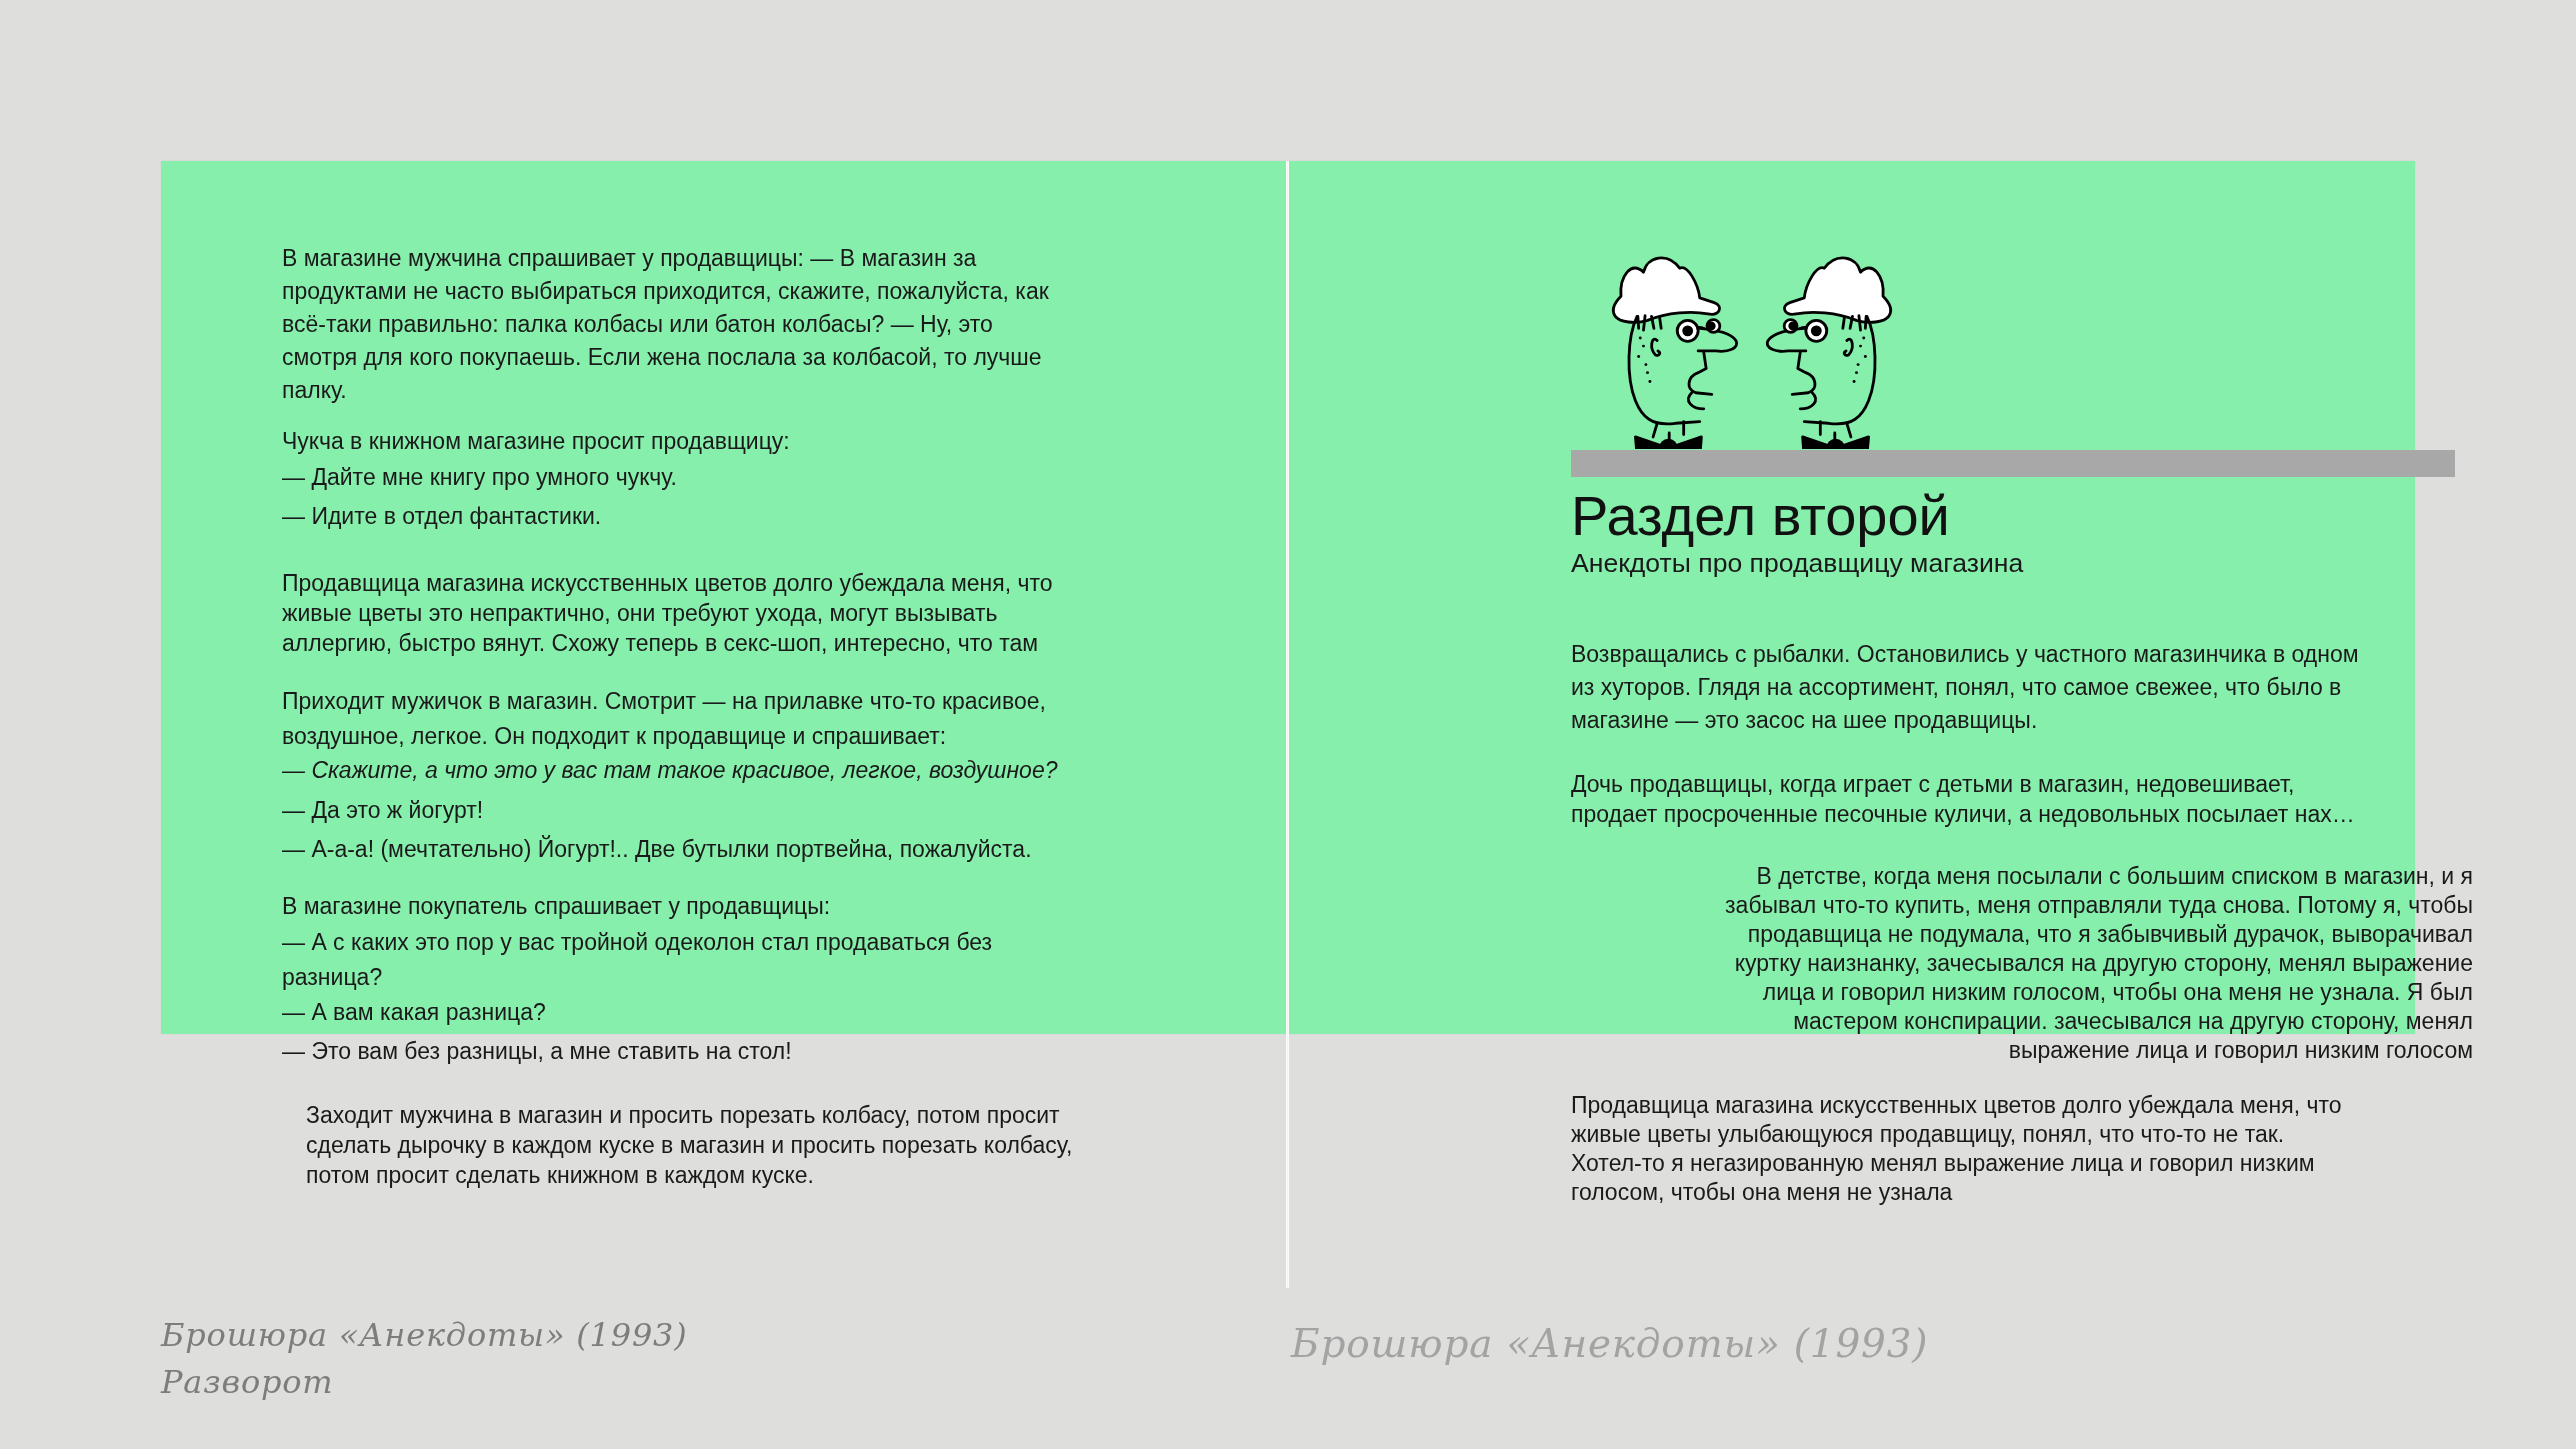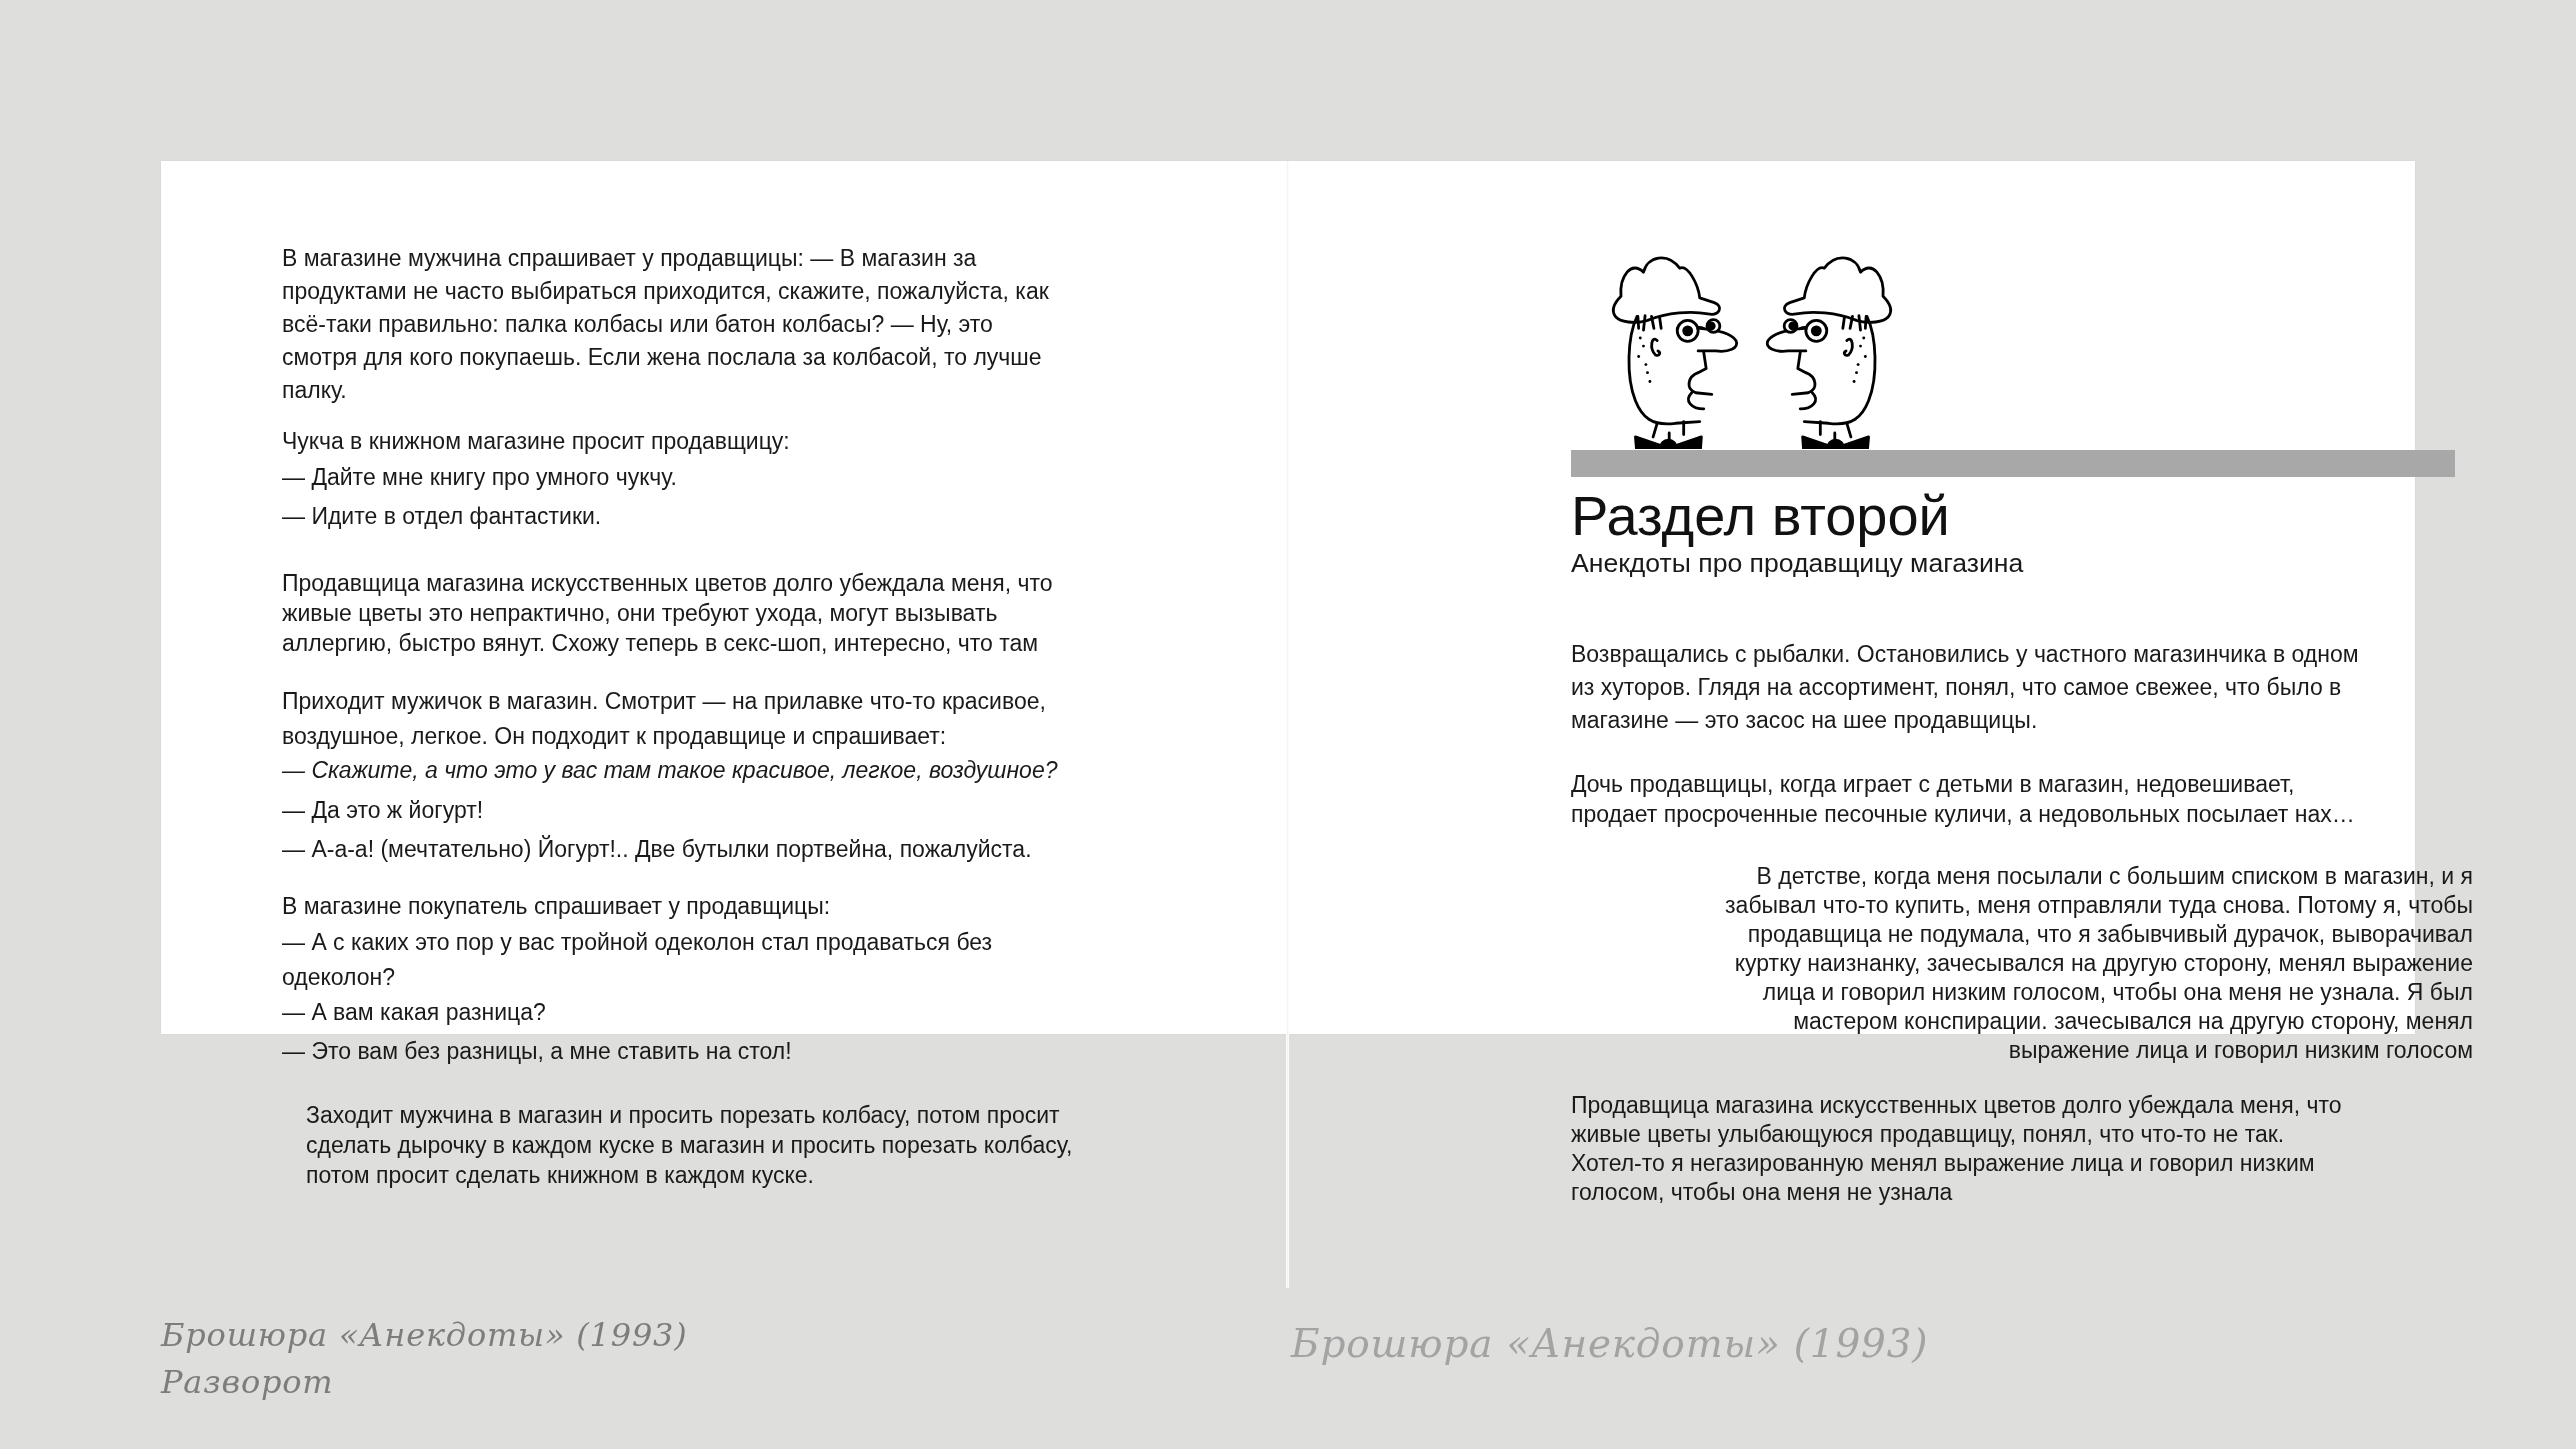--- a/index.html
+++ b/index.html
@@ -1,21 +1,21 @@
 <!DOCTYPE html>
 <html style="font-size:13px"><head>
   <meta charset="utf-8">
   <style>
     html, body { margin:0; padding:0; }
     body {
       width:2576px; height:1449px; background:#dededc; position:relative; overflow:hidden;
       font-family:"Liberation Sans", sans-serif; color:#1a1a1a;
     }
     .spread {
-      position:absolute; left:161px; top:161px; width:2254px; height:873px; background:#ffffff;
+      position:absolute; left:161px; top:161px; width:2254px; height:873px; background:#86efac;
       box-shadow: 0 0 1.6px rgba(0,0,0,0.06);
     }
     .spine {
       position:absolute; left:1125px; top:0; width:3.2px; height:1127px;
       background:linear-gradient(to right, #ffffff, #f4f4f2, #ffffff);
     }
     .page { position:absolute; top:0; height:1127px; }
     .page-left { left:0; width:1127px; }
     .page-right { left:1127px; width:1127px; }
 
@@ -63,21 +63,21 @@
       <p class="para" style="margin-top:27px;">
         <span class="line">Приходит мужичок в магазин. Смотрит — на прилавке что-то красивое,</span>
         <span class="line" style="margin-top:1.6px;">воздушное, легкое. Он подходит к продавщице и спрашивает:</span>
         <span class="line" style="margin-top:1.6px;font-style:italic;">— Скажите, а что это у вас там такое красивое, легкое, воздушное?</span>
         <span class="line" style="margin-top:6.4px;">— Да это ж йогурт!</span>
         <span class="line" style="margin-top:6.4px;">— А-а-а! (мечтательно) Йогурт!.. Две бутылки портвейна, пожалуйста.</span>
       </p>
       <p class="para" style="margin-top:24px;">
         <span class="line">В магазине покупатель спрашивает у продавщицы:</span>
         <span class="line" style="margin-top:3.2px;">— А с каких это пор у вас тройной одеколон стал продаваться без</span>
-        <span class="line" style="margin-top:1.6px;">одеколон?</span>
+        <span class="line" style="margin-top:1.6px;">разница?</span>
         <span class="line" style="margin-top:1.6px;">— А вам какая разница?</span>
         <span class="line" style="margin-top:6.4px;">— Это вам без разницы, а мне ставить на стол!</span>
       </p>
       <p class="para" style="margin-top:32px; line-height:30px;margin-left:24px;">
         <span class="line">Заходит мужчина в магазин и просить порезать колбасу, потом просит</span>
         <span class="line">сделать дырочку в каждом куске в магазин и просить порезать колбасу,</span>
         <span class="line">потом просит сделать книжном в каждом куске.</span>
       </p>
     </div>
   </div>

